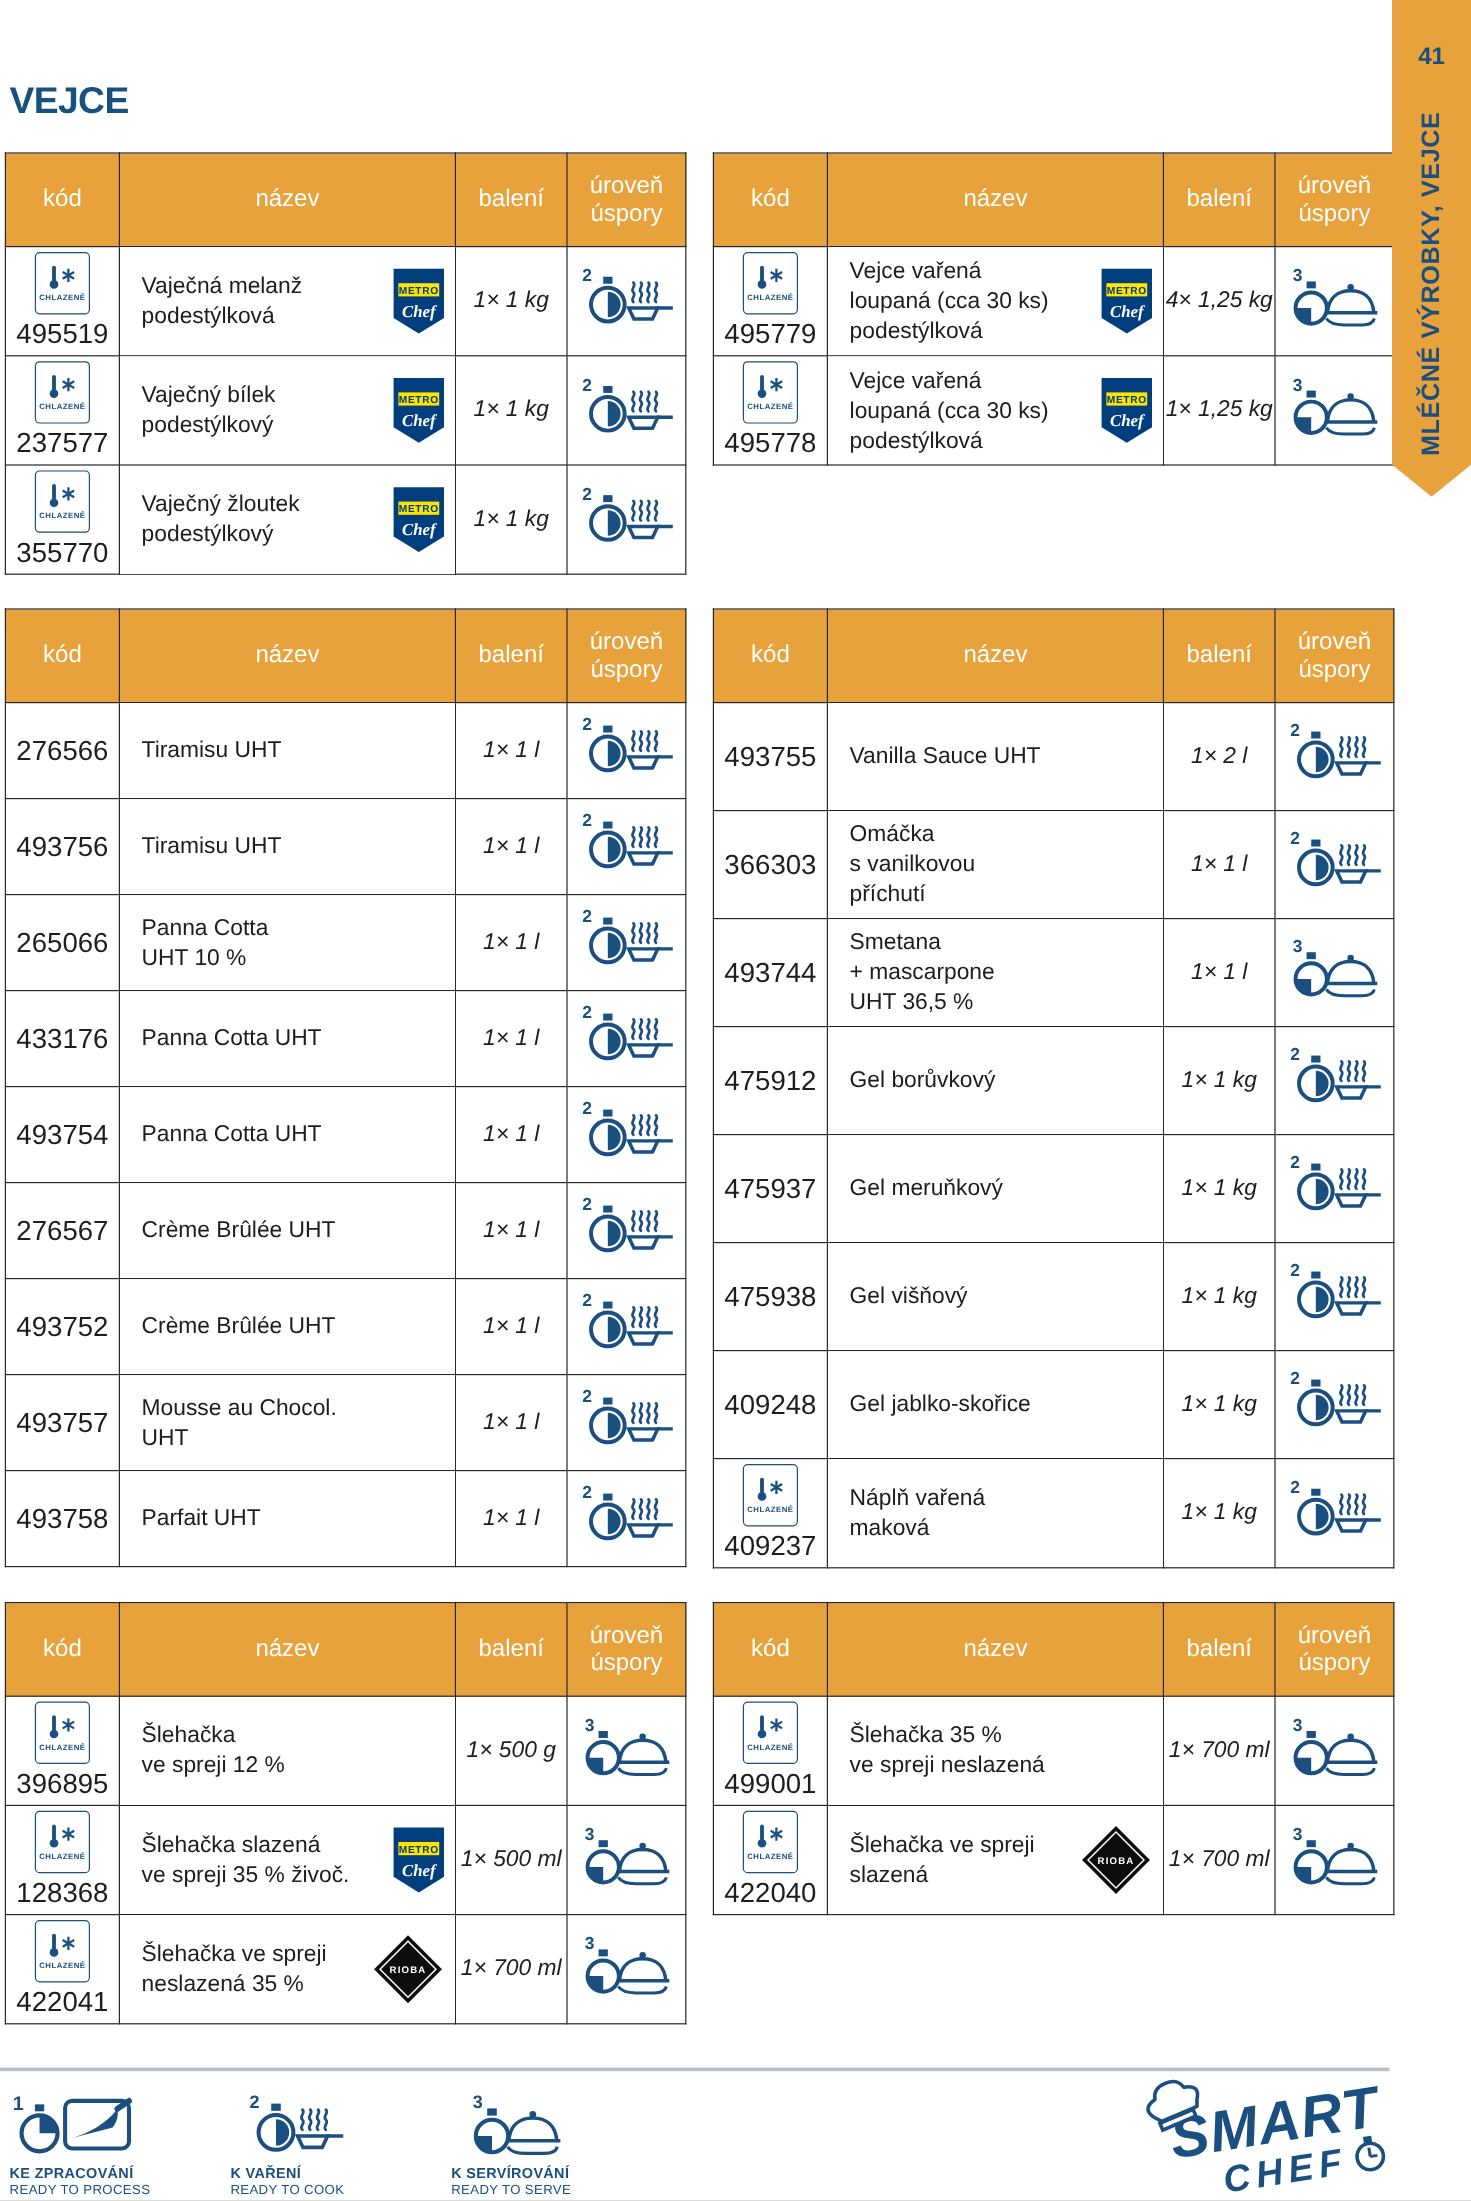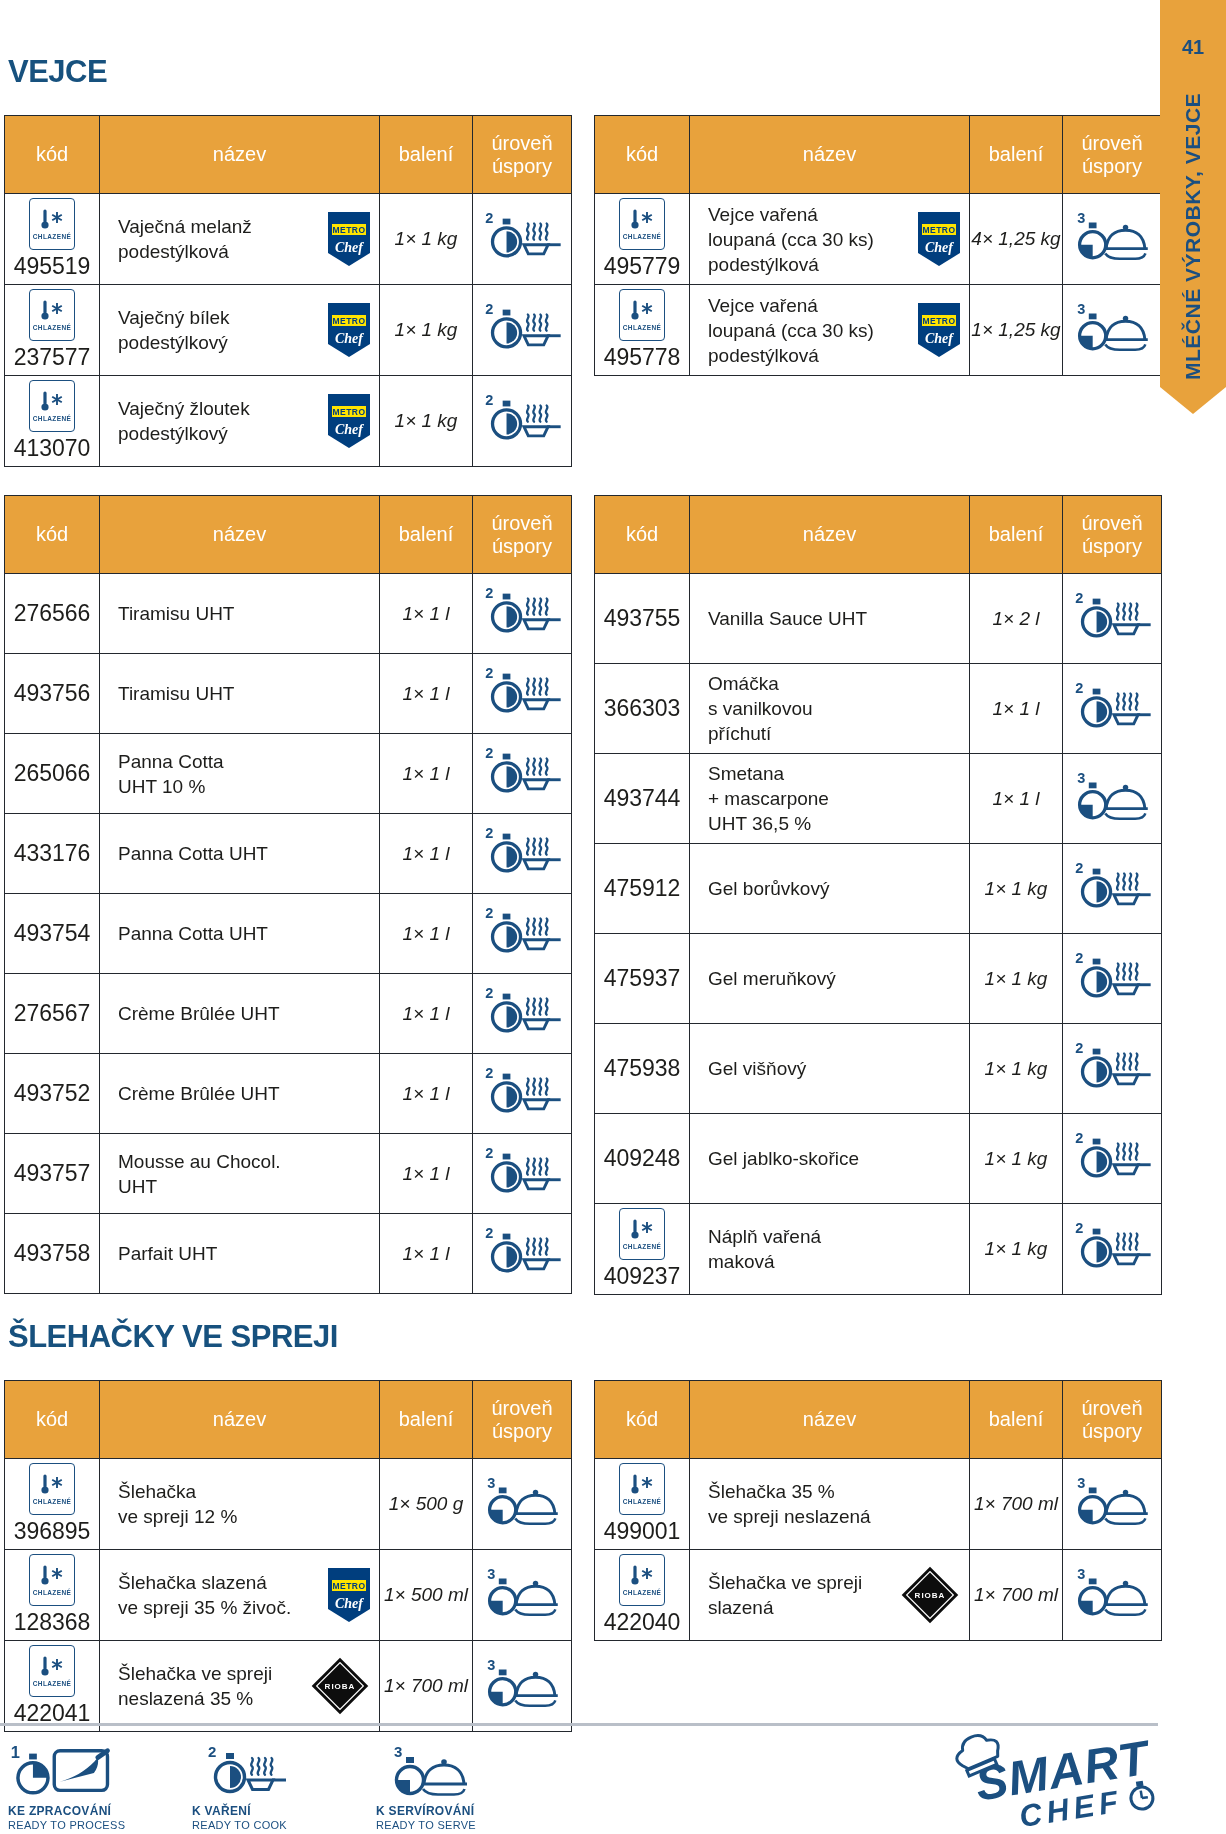--- a/index.html
+++ b/index.html
@@ -2,21 +2,21 @@
 <html><head>
 <meta charset="utf-8">
 <style>
   :root{
     --orange:#E8A23C; --blue:#1B4F80; --border:#23282e; --ink:#1d1d1b;
     --metro-blue:#003E7E; --metro-yellow:#FFE400;
   }
   *{box-sizing:border-box; margin:0; padding:0;}
   body{background:#888; font-family:"Liberation Sans",sans-serif;}
   .page{position:relative; width:1226px; height:1834px; background:#fff; margin:0 auto; overflow:hidden; color:var(--ink);}
-  .content{position:absolute; left:4px; top:4px; width:959px;}
+  .content{position:absolute; left:4px; top:16px; width:959px;}
   h2.sec-title{color:#17517E; font-size:31px; font-weight:bold; letter-spacing:-0.5px; line-height:1; margin-left:4px;}
   .t-vejce{margin-top:52px;}
   .t-dezerty{margin-top:22px;}
   .t-slehacky{margin-top:26px;}
   .tables{display:flex; gap:22px; align-items:flex-start; margin-top:28px;}
   table{border-collapse:collapse; table-layout:fixed; width:567px;}
   th,td{border:1.5px solid var(--border);}
   thead th{height:78px; background:var(--orange); color:#fff; font-weight:normal; font-size:20px; padding:0 6px;}
   td{background:#fff;}
   .cellwrap{display:flex; flex-direction:column; align-items:center; justify-content:center; height:100%; gap:3px; padding:4px 0;}
@@ -162,21 +162,21 @@
                       <div class="chilled">
     <svg width="32" height="24" viewBox="0 0 32 24">
       <line x1="9" y1="3" x2="9" y2="13" stroke="#1B4F80" stroke-width="3.2" stroke-linecap="round"></line>
       <circle cx="9" cy="17" r="3.6" fill="#1B4F80"></circle>
       <line x1="21" y1="4" x2="21" y2="15" stroke="#1B4F80" stroke-width="1.9"></line>
       <line x1="16.2" y1="6.7" x2="25.8" y2="12.3" stroke="#1B4F80" stroke-width="1.9"></line>
       <line x1="16.2" y1="12.3" x2="25.8" y2="6.7" stroke="#1B4F80" stroke-width="1.9"></line>
     </svg>
     <div class="chilled-label">CHLAZENÉ</div>
                       </div>
-                      <div class="code">413070</div>
+                      <div class="code">355770</div>
                     </div>
                   </td>
       <td class="c-name">
                     <div class="nm">Vaječný žloutek
 podestýlkový</div>
                     <span class="brand"><svg width="44" height="56" viewBox="0 0 44 56">
     <path d="M1 1 H43 V42 L22 55 L1 42 Z" fill="#003E7E"></path>
     <rect x="5" y="13" width="34" height="11" fill="#FFE400"></rect>
     <text x="22" y="22" text-anchor="middle" font-size="8.5" font-weight="bold" fill="#003E7E" letter-spacing="0.5">METRO</text>
     <text x="22" y="41" text-anchor="middle" font-size="14" font-style="italic" font-weight="bold" fill="#fff" font-family="Liberation Serif, serif">Chef</text>
@@ -745,21 +745,20 @@
     <rect x="20" y="11" width="8" height="6" fill="#1B4F80"></rect>
                     </svg></td>
     </tr>
               </tbody>
             </table>
           </div>
       </div>
     </div>
 
     <div class="t-slehacky">
-      <h2 class="sec-title">ŠLEHAČKY VE SPREJI</h2>
       <div class="tables">
         <div>
             <table>
     <colgroup>
                 <col style="width:95px">
                 <col style="width:280px">
                 <col style="width:93px">
                 <col style="width:99px">
               </colgroup>
     <thead>

